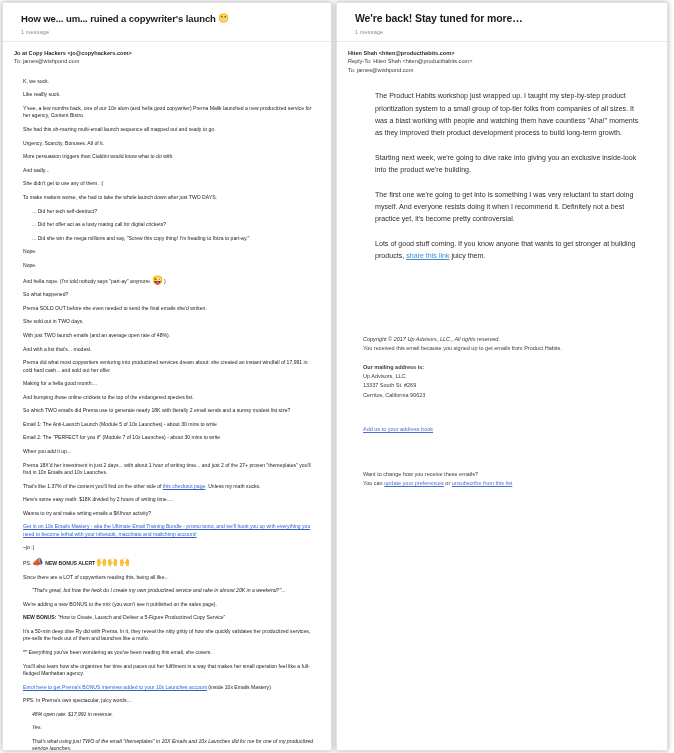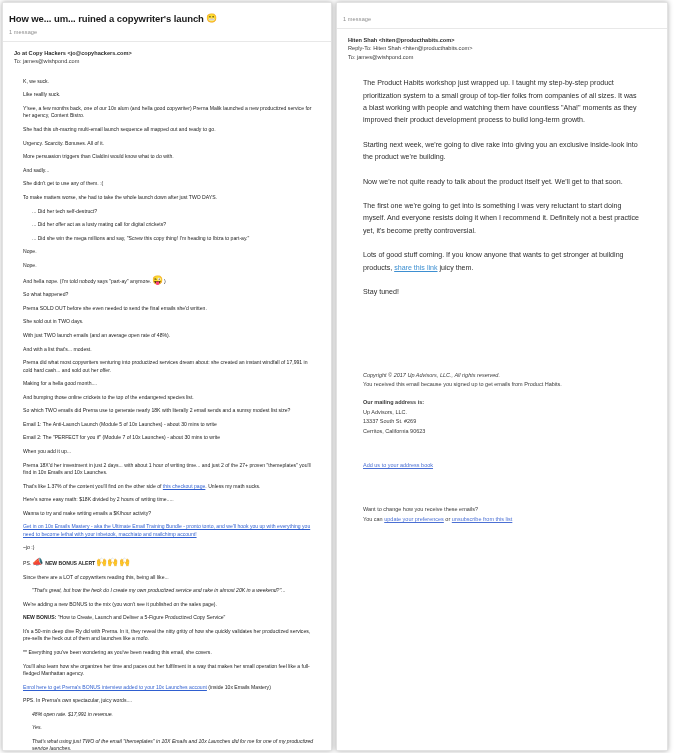--- a/index.html
+++ b/index.html
@@ -22,21 +22,21 @@
     background: #ffffff;
     border: 1px solid #e2e2e2;
     box-shadow: 0 0 5px rgba(0,0,0,0.32);
     overflow: hidden;
   }
   .card-left  { width: 330px; height: 749px; }
   .card-right { width: 332px; height: 749px; }
 
   
   .mail-head {
-    padding: 9px 11px 6px 6px;
+    padding: 9px 11px 6px 18px;
     border-bottom: 1px solid #e8e8e8;
   }
   .subject {
     font-size: 9.5px;
     font-weight: bold;
     color: #1a1a1a;
     letter-spacing: -0.1px;
     line-height: 13px;
     margin: 0;
     display: flex;
@@ -68,21 +68,21 @@
     color: #222;
   }
   .body-left p { margin: 0 0 6.2px 0; }
   .ind { padding-left: 9px; }
   .bold { font-weight: bold; }
   .ital { font-style: italic; }
   a.lnk { color: #2f5fd0; text-decoration: underline; }
 
   
   .body-right {
-    padding: 8px 26px 0 26px;
+    padding: 8px 26px 0 38px;
     font-size: 7.1px;
     line-height: 12.4px;
     color: #2d2d2d;
   }
   .body-right p { margin: 0 0 12px 0; }
   .body-right a { color: #3d8fd1; text-decoration: underline; }
 
   .footer-right {
     padding: 0 26px;
     font-size: 5.5px;
@@ -184,38 +184,39 @@
       <p class="ind ital">48% open rate. $17,991 in revenue.</p>
       <p class="ind ital">Yes.</p>
       <p class="ind ital">That's what using just TWO of the email "themeplates" in 10X Emails and 10x Launches did for me for one of my productized service launches.</p>
 
     </div>
   </div>
 
   <div class="email-card card-right">
 
     <div class="mail-head">
+      <div class="subject subject-r">
+        <span>We're back! Stay tuned for more…</span>
+      </div>
       <div class="msgcount">1 message</div>
     </div>
 
     <div class="mail-meta">
       <div class="from">Hiten Shah &lt;hiten@producthabits.com&gt;</div>
       <div class="muted">Reply-To: Hiten Shah &lt;hiten@producthabits.com&gt;</div>
       <div class="muted">To: james@wishpond.com</div>
     </div>
 
     <div class="body-right">
       <p>The Product Habits workshop just wrapped up. I taught my step-by-step product prioritization system to a small group of top-tier folks from companies of all sizes. It was a blast working with people and watching them have countless "Aha!" moments as they improved their product development process to build long-term growth.</p>
       <p>Starting next week, we're going to dive rake into giving you an exclusive inside-look into the product we're building.</p>
-      <p>Now we're not quite ready to talk about the product itself yet. We'll get to that soon.</p>
       <p>The first one we're going to get into is something I was very reluctant to start doing myself. And everyone resists doing it when I recommend it. Definitely not a best practice yet, it's become pretty controversial.</p>
       <p>
         <span>Lots of good stuff coming. If you know anyone that wants to get stronger at building products, </span><a href="#">share this link</a><span> juicy them.</span>
       </p>
-      <p>Stay tuned!</p>
     </div>
 
     <div class="spacer-60"></div>
 
     <div class="footer-right">
       <div class="copy">Copyright © 2017 Up Advisors, LLC., All rights reserved.</div>
       <div class="blk">You received this email because you signed up to get emails from Product Habits.</div>
       <div class="hd">Our mailing address is:</div>
       <div>Up Advisors, LLC.</div>
       <div>13337 South St. #269</div>

